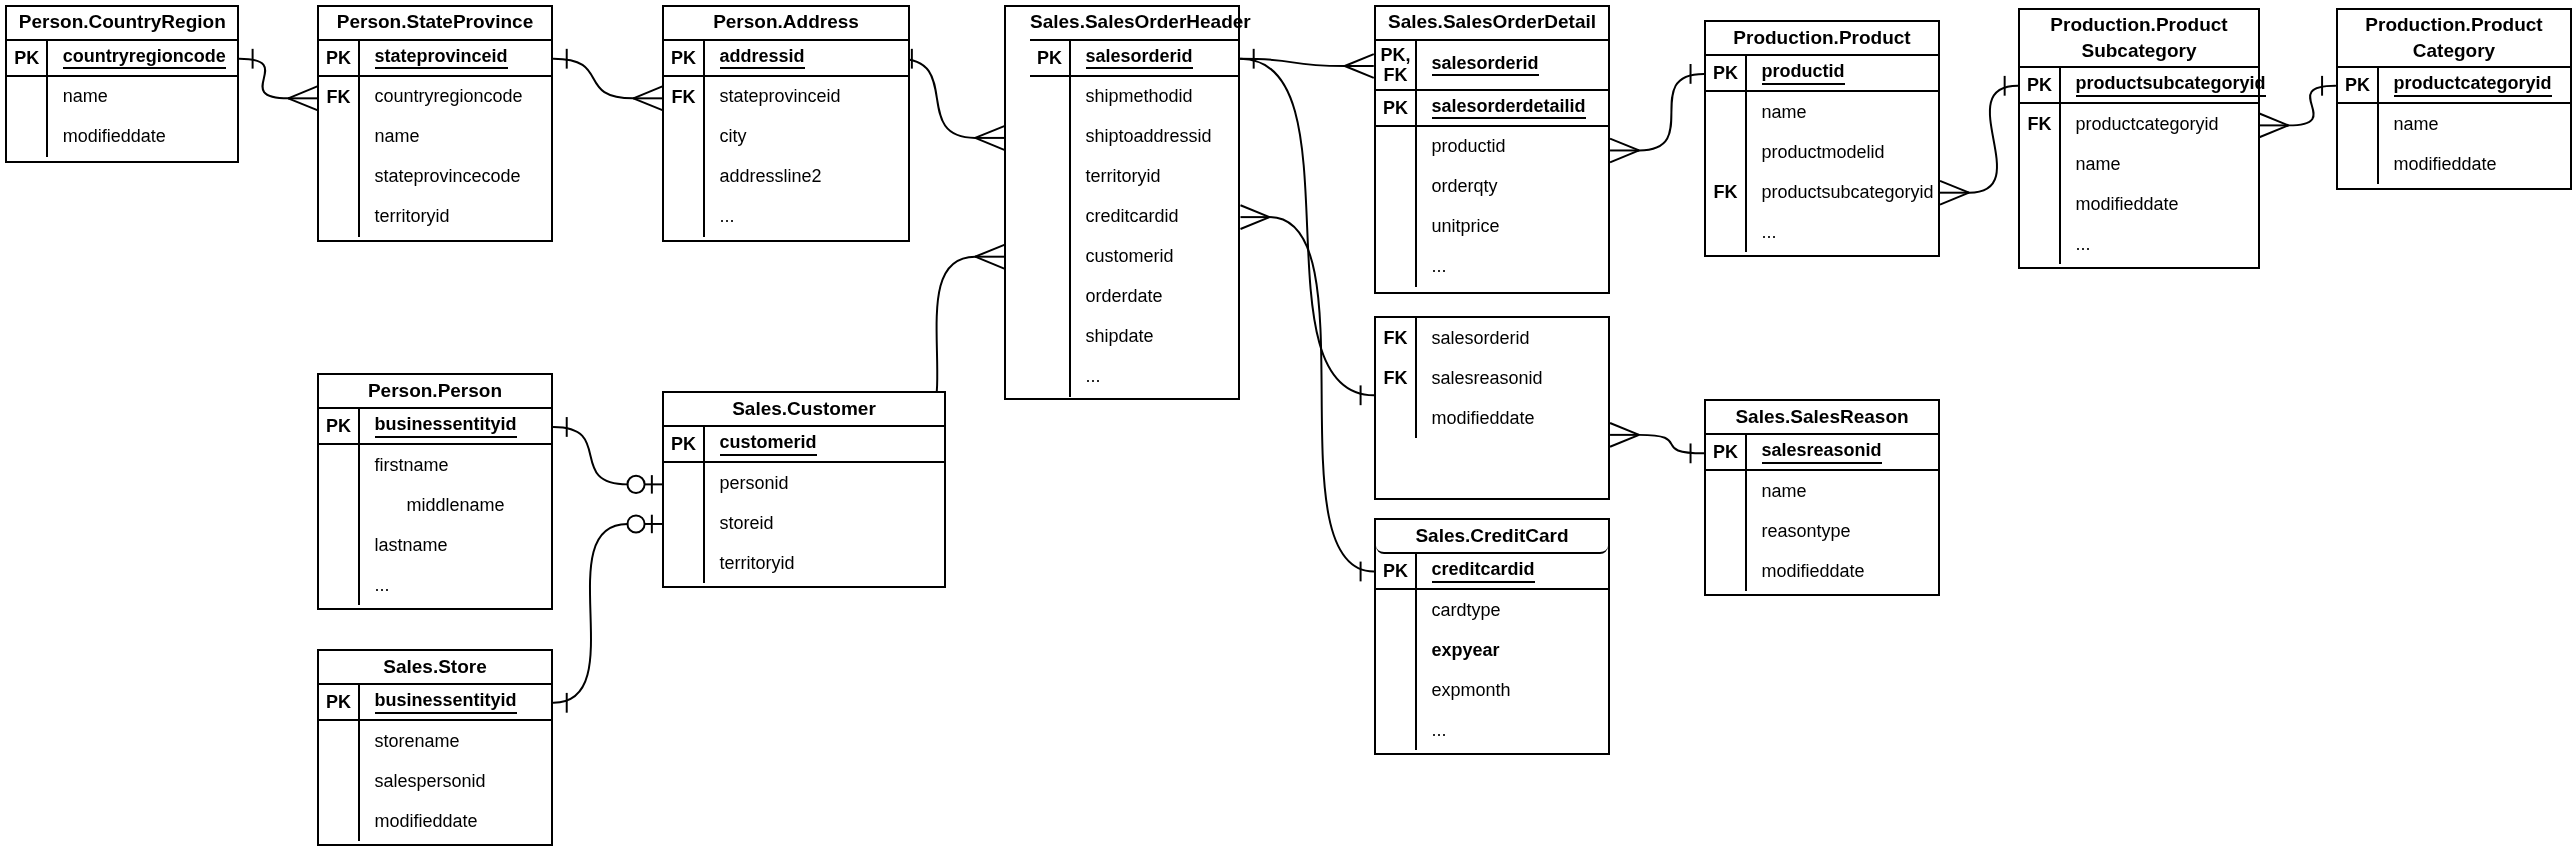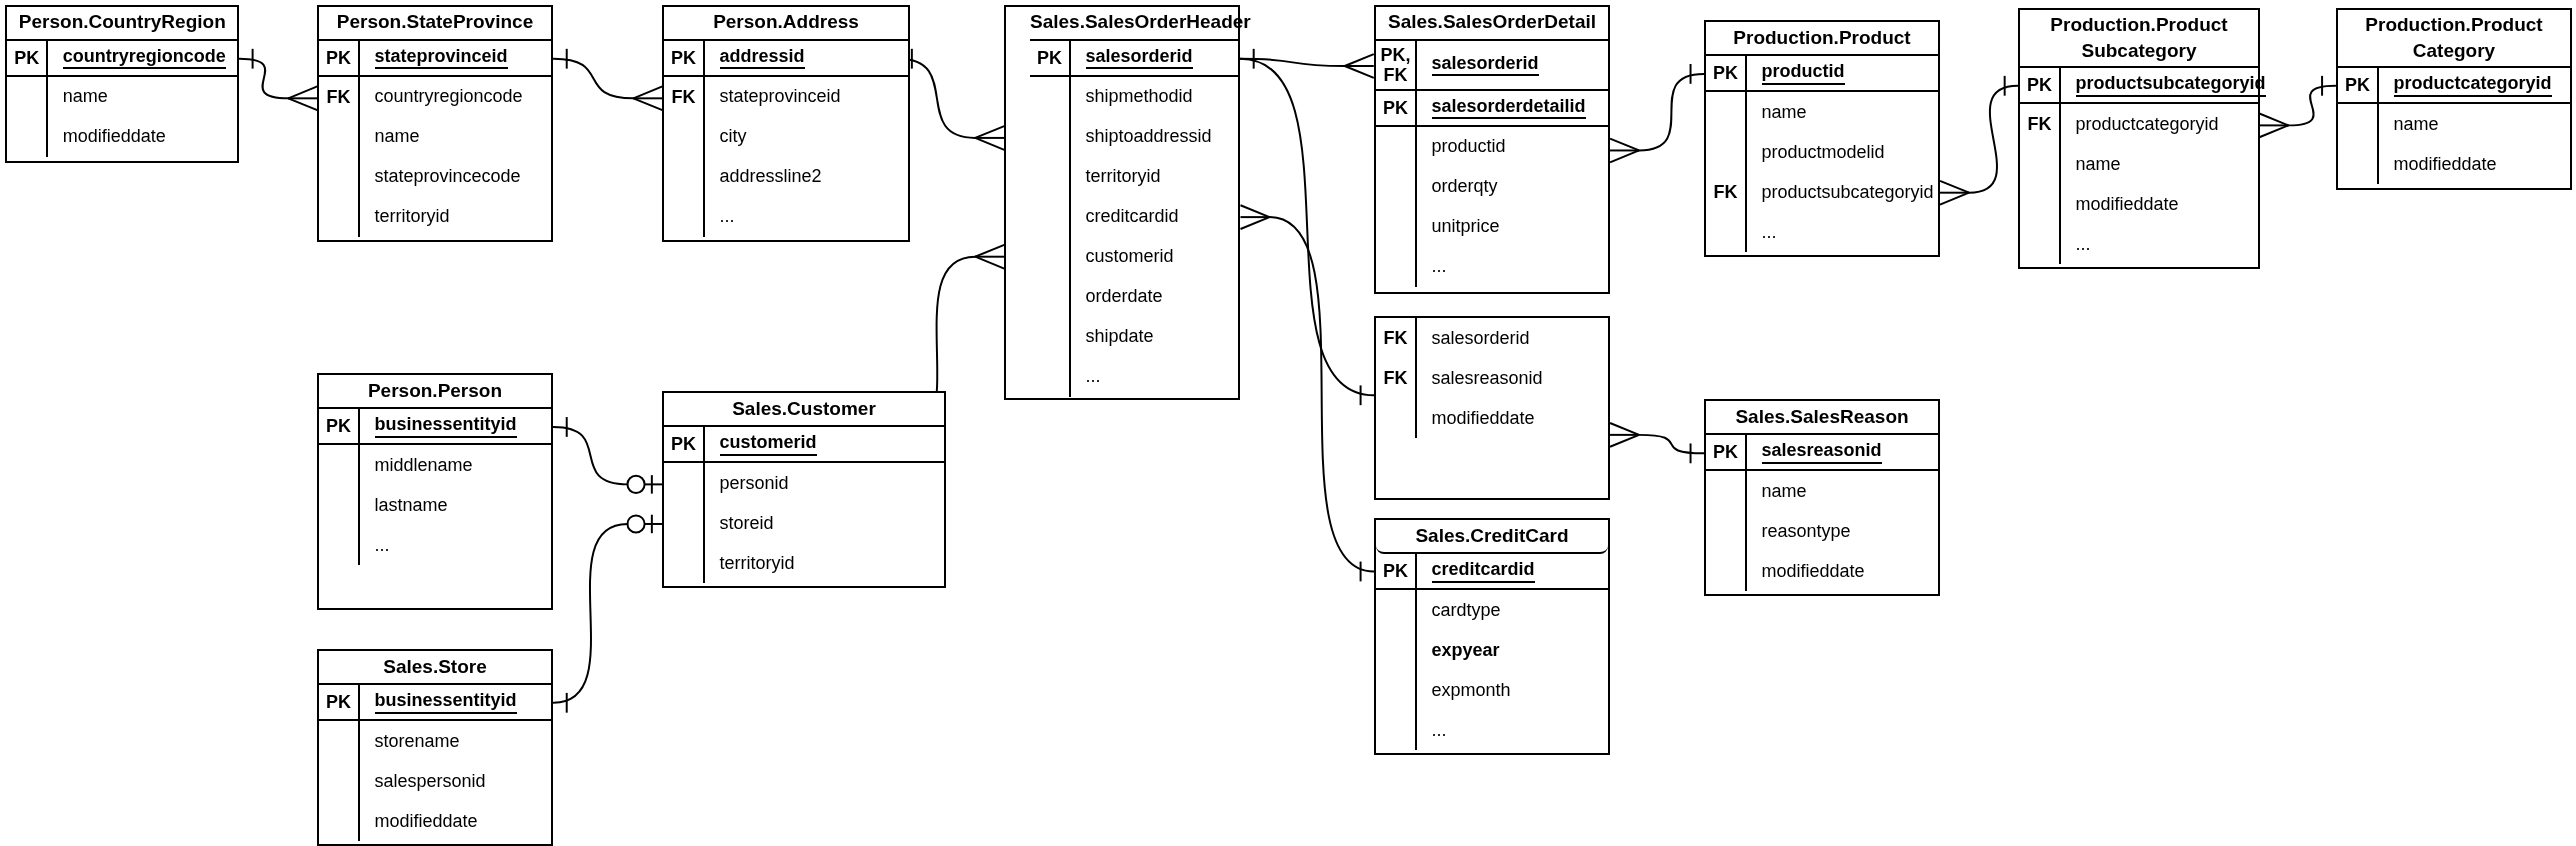--- a/index.html
+++ b/index.html
@@ -463,20 +463,26 @@
       </div>
       <div class="er-row sep pk" style="height: 36px;">
         <div class="er-key">PK</div>
         <div class="er-field">
           <span class="fname">businessentityid</span>
         </div>
       </div>
       <div class="er-row" style="height: 40px;">
         <div class="er-key"></div>
         <div class="er-field">
+          <span class="fname">firstname</span>
+        </div>
+      </div>
+      <div class="er-row" style="height: 40px; gap: 32px;">
+        <div class="er-key"></div>
+        <div class="er-field">
           <span class="fname">middlename</span>
         </div>
       </div>
       <div class="er-row" style="height: 40px;">
         <div class="er-key"></div>
         <div class="er-field">
           <span class="fname">lastname</span>
         </div>
       </div>
       <div class="er-row" style="height: 40px;">

